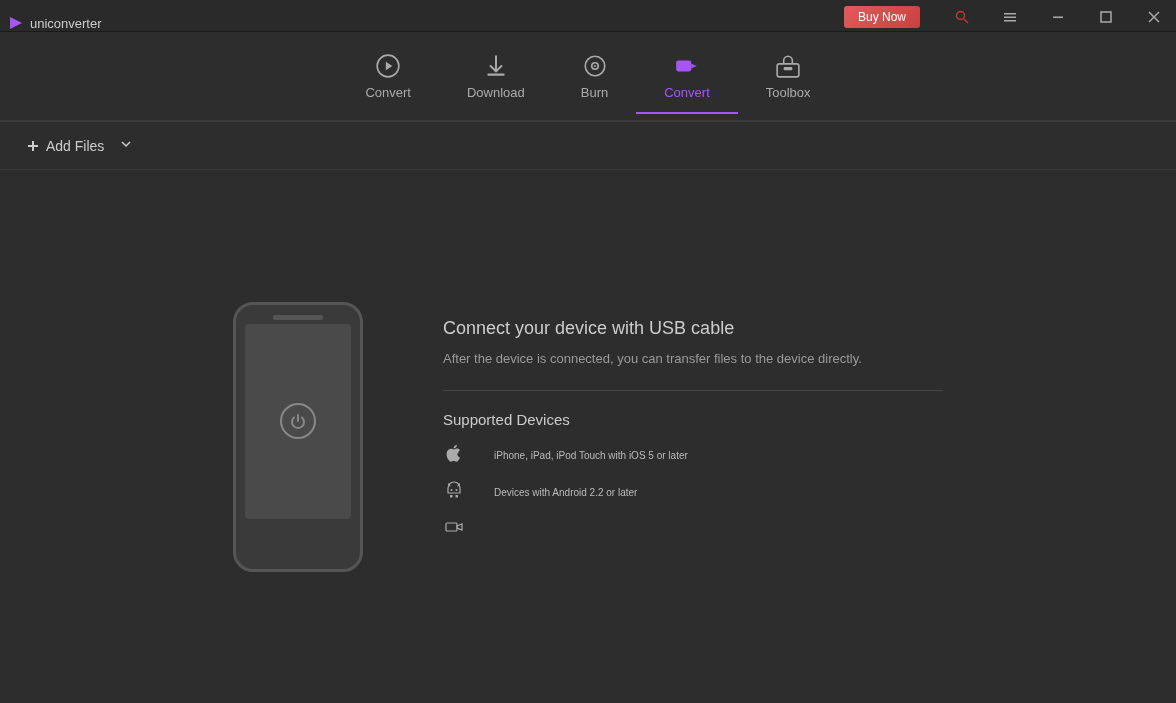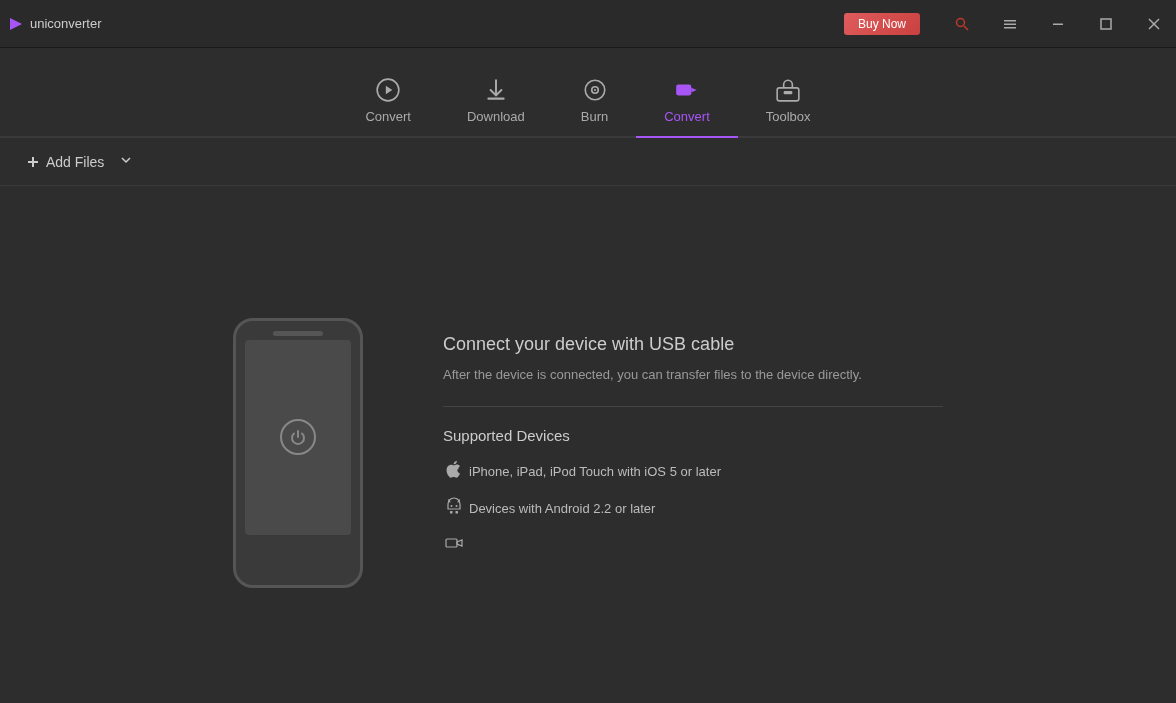--- a/index.html
+++ b/index.html
@@ -10,24 +10,24 @@
       background-color: #2d2d2d;
       font-family: Arial, sans-serif;
       color: #ccc;
       overflow: hidden;
       user-select: none;
     }
 
     
     #titlebar {
       display: flex;
-      align-items: center;
+      align-items: flex-end;
       justify-content: space-between;
       background-color: #2a2a2a;
-      height: 48px;
+      height: 32px;
       padding: 0 8px;
       border-bottom: 1px solid #1a1a1a;
     }
 
     #titlebar-left {
       display: flex;
       align-items: center;
       gap: 6px;
     }
 
@@ -68,21 +68,21 @@
       display: flex;
       align-items: center;
       justify-content: center;
       font-size: 14px;
       border-radius: 2px;
     }
 
     
     #navbar {
       display: flex;
-      align-items: flex-end;
+      align-items: center;
       justify-content: center;
       background-color: #2d2d2d;
       height: 90px;
       border-bottom: 2px solid #3a3a3a;
       position: relative;
     }
 
     .nav-item {
       display: flex;
       flex-direction: column;
@@ -238,23 +238,23 @@
     #supported-title {
       font-size: 15px;
       color: #ccc;
       margin-bottom: 16px;
       font-weight: normal;
     }
 
     .device-item {
       display: flex;
       align-items: center;
-      gap: 4px;
+      gap: 29px;
       margin-bottom: 14px;
-      font-size: 13px;
+      font-size: 10px;
       color: #bbb;
     }
 
     .device-icon {
       font-size: 18px;
       width: 22px;
       text-align: center;
       color: #aaa;
       flex-shrink: 0;
     }

